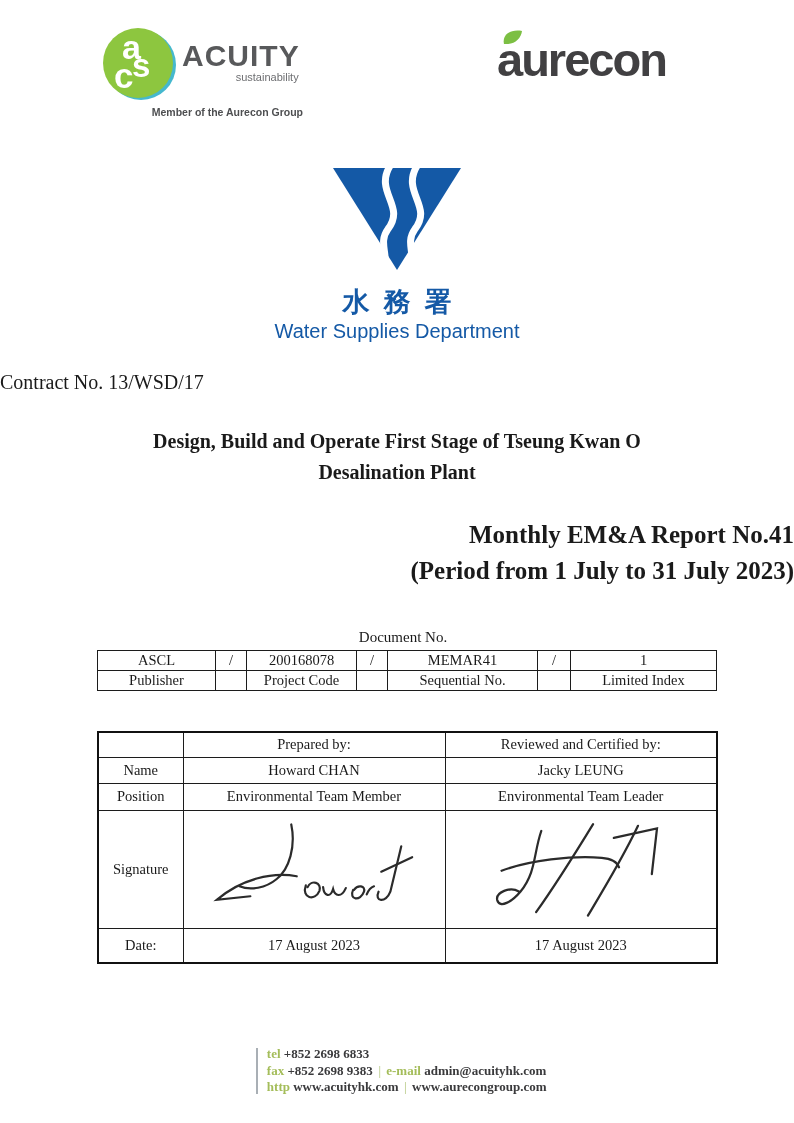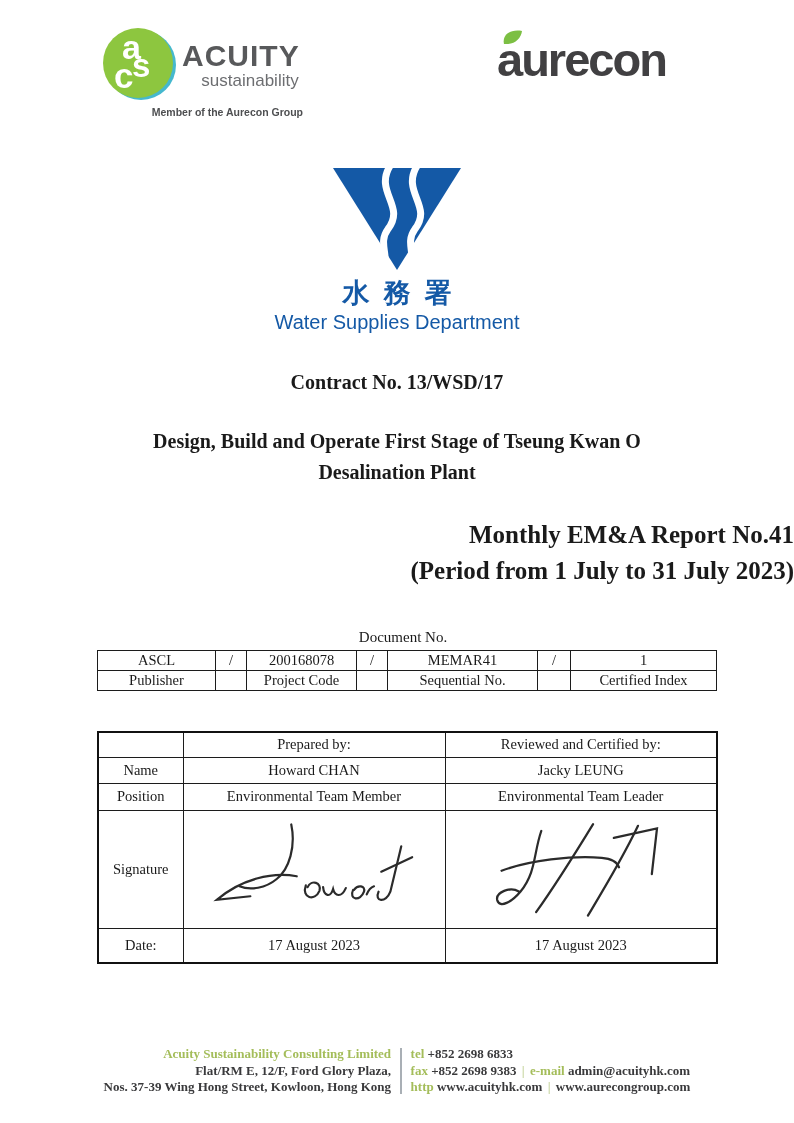--- a/index.html
+++ b/index.html
@@ -23,46 +23,46 @@
   }
   .mono-a { left:19px; top:2px;  font-size:34px; }
   .mono-s { left:29px; top:21px; font-size:33px; }
   .mono-c { left:11px; top:30px; font-size:35px; }
   .acuity-wordmark { margin-left:9px; padding-top:13px; }
   .acuity-name {
     font-family:"Liberation Sans",sans-serif; font-weight:bold;
     font-size:30px; letter-spacing:1px; color:#58595B; line-height:1;
   }
   .acuity-tagline {
-    font-family:"Liberation Sans",sans-serif; font-size:17px; color:#6D6E71;
+    font-family:"Liberation Sans",sans-serif; font-size:11px; color:#6D6E71;
     text-align:right; margin-top:1px; padding-right:1px; line-height:1;
   }
   .acuity-member {
     font-family:"Liberation Sans",sans-serif; font-weight:bold;
     font-size:10.5px; color:#4E4F51; text-align:right; margin-top:8px;
   }
 
   .aurecon-logo { position:absolute; left:497px; top:36px; }
   .aurecon-text {
     font-family:"Liberation Sans",sans-serif; font-weight:bold;
     font-size:47px; letter-spacing:-2px; color:#414042; line-height:1;
   }
   .aurecon-leaf { position:absolute; left:5px; top:-7px; }
 
   
   .wsd { position:absolute; top:166px; left:0; right:0; text-align:center; color:#1459A6; }
   .wsd-cn {
     font-family:"DejaVu Sans",sans-serif; font-size:27px; font-weight:bold;
-    letter-spacing:14px; padding-left:14px; margin-top:1px; line-height:1.2;
+    letter-spacing:14px; padding-left:14px; margin-top:10px; line-height:1.2;
   }
   .wsd-en { font-family:"Liberation Sans",sans-serif; font-size:20px; margin-top:2px; line-height:1.1; }
 
   
-  .contract-title { position:absolute; top:371px; left:0; right:0; text-align:center;
-                    font-size:20px; font-weight:bold; }
+  .contract-title { position:absolute; top:371px; left:0; right:0; text-align:left;
+                    font-size:20px; font-weight:normal; }
   .project-title  { position:absolute; top:426px; left:0; right:0; text-align:center;
                     font-size:20px; font-weight:bold; line-height:31px; }
   .report-title   { position:absolute; top:517px; left:0; right:0; text-align:right;
                     font-size:25px; font-weight:bold; line-height:36px; }
 
   
   .docno-caption { position:absolute; top:629px; left:0; right:0; text-align:center; font-size:15px;padding-left:12px; }
   table { border-collapse:collapse; table-layout:fixed; }
   .doc-table { position:absolute; top:650px; left:97px; width:619px; font-size:14.5px; }
   .doc-table td { border:1.5px solid #1c1c1c; text-align:center; height:20px; padding:0 2px; }
@@ -160,21 +160,21 @@
       <td>/</td>
       <td>1</td>
     </tr>
     <tr>
       <td>Publisher</td>
       <td></td>
       <td>Project Code</td>
       <td></td>
       <td>Sequential No.</td>
       <td></td>
-      <td>Certified Index</td>
+      <td>Limited Index</td>
     </tr>
   </tbody>
     </table>
 
   <table class="sign-table">
     <colgroup>
       <col style="width:85px">
         <col style="width:262px">
         <col style="width:272px">
     </colgroup>
@@ -220,25 +220,20 @@
     </tr>
     <tr class="row-date">
       <td>Date:</td>
       <td>17 August 2023</td>
       <td>17 August 2023</td>
     </tr>
   </tbody>
     </table>
 
   <div class="footer">
-    <div class="f-left">
-      <div class="green">Acuity Sustainability Consulting Limited</div>
-      <div>Flat/RM E, 12/F, Ford Glory Plaza,</div>
-      <div>Nos. 37-39 Wing Hong Street, Kowloon, Hong Kong</div>
-    </div>
     <div class="f-div"></div>
     <div class="f-right">
       <div>
         <span class="green">tel</span>
         <span>+852 2698 6833</span>
       </div>
       <div>
         <span class="green">fax</span>
         <span>+852 2698 9383</span>
         <span class="sep">|</span>

